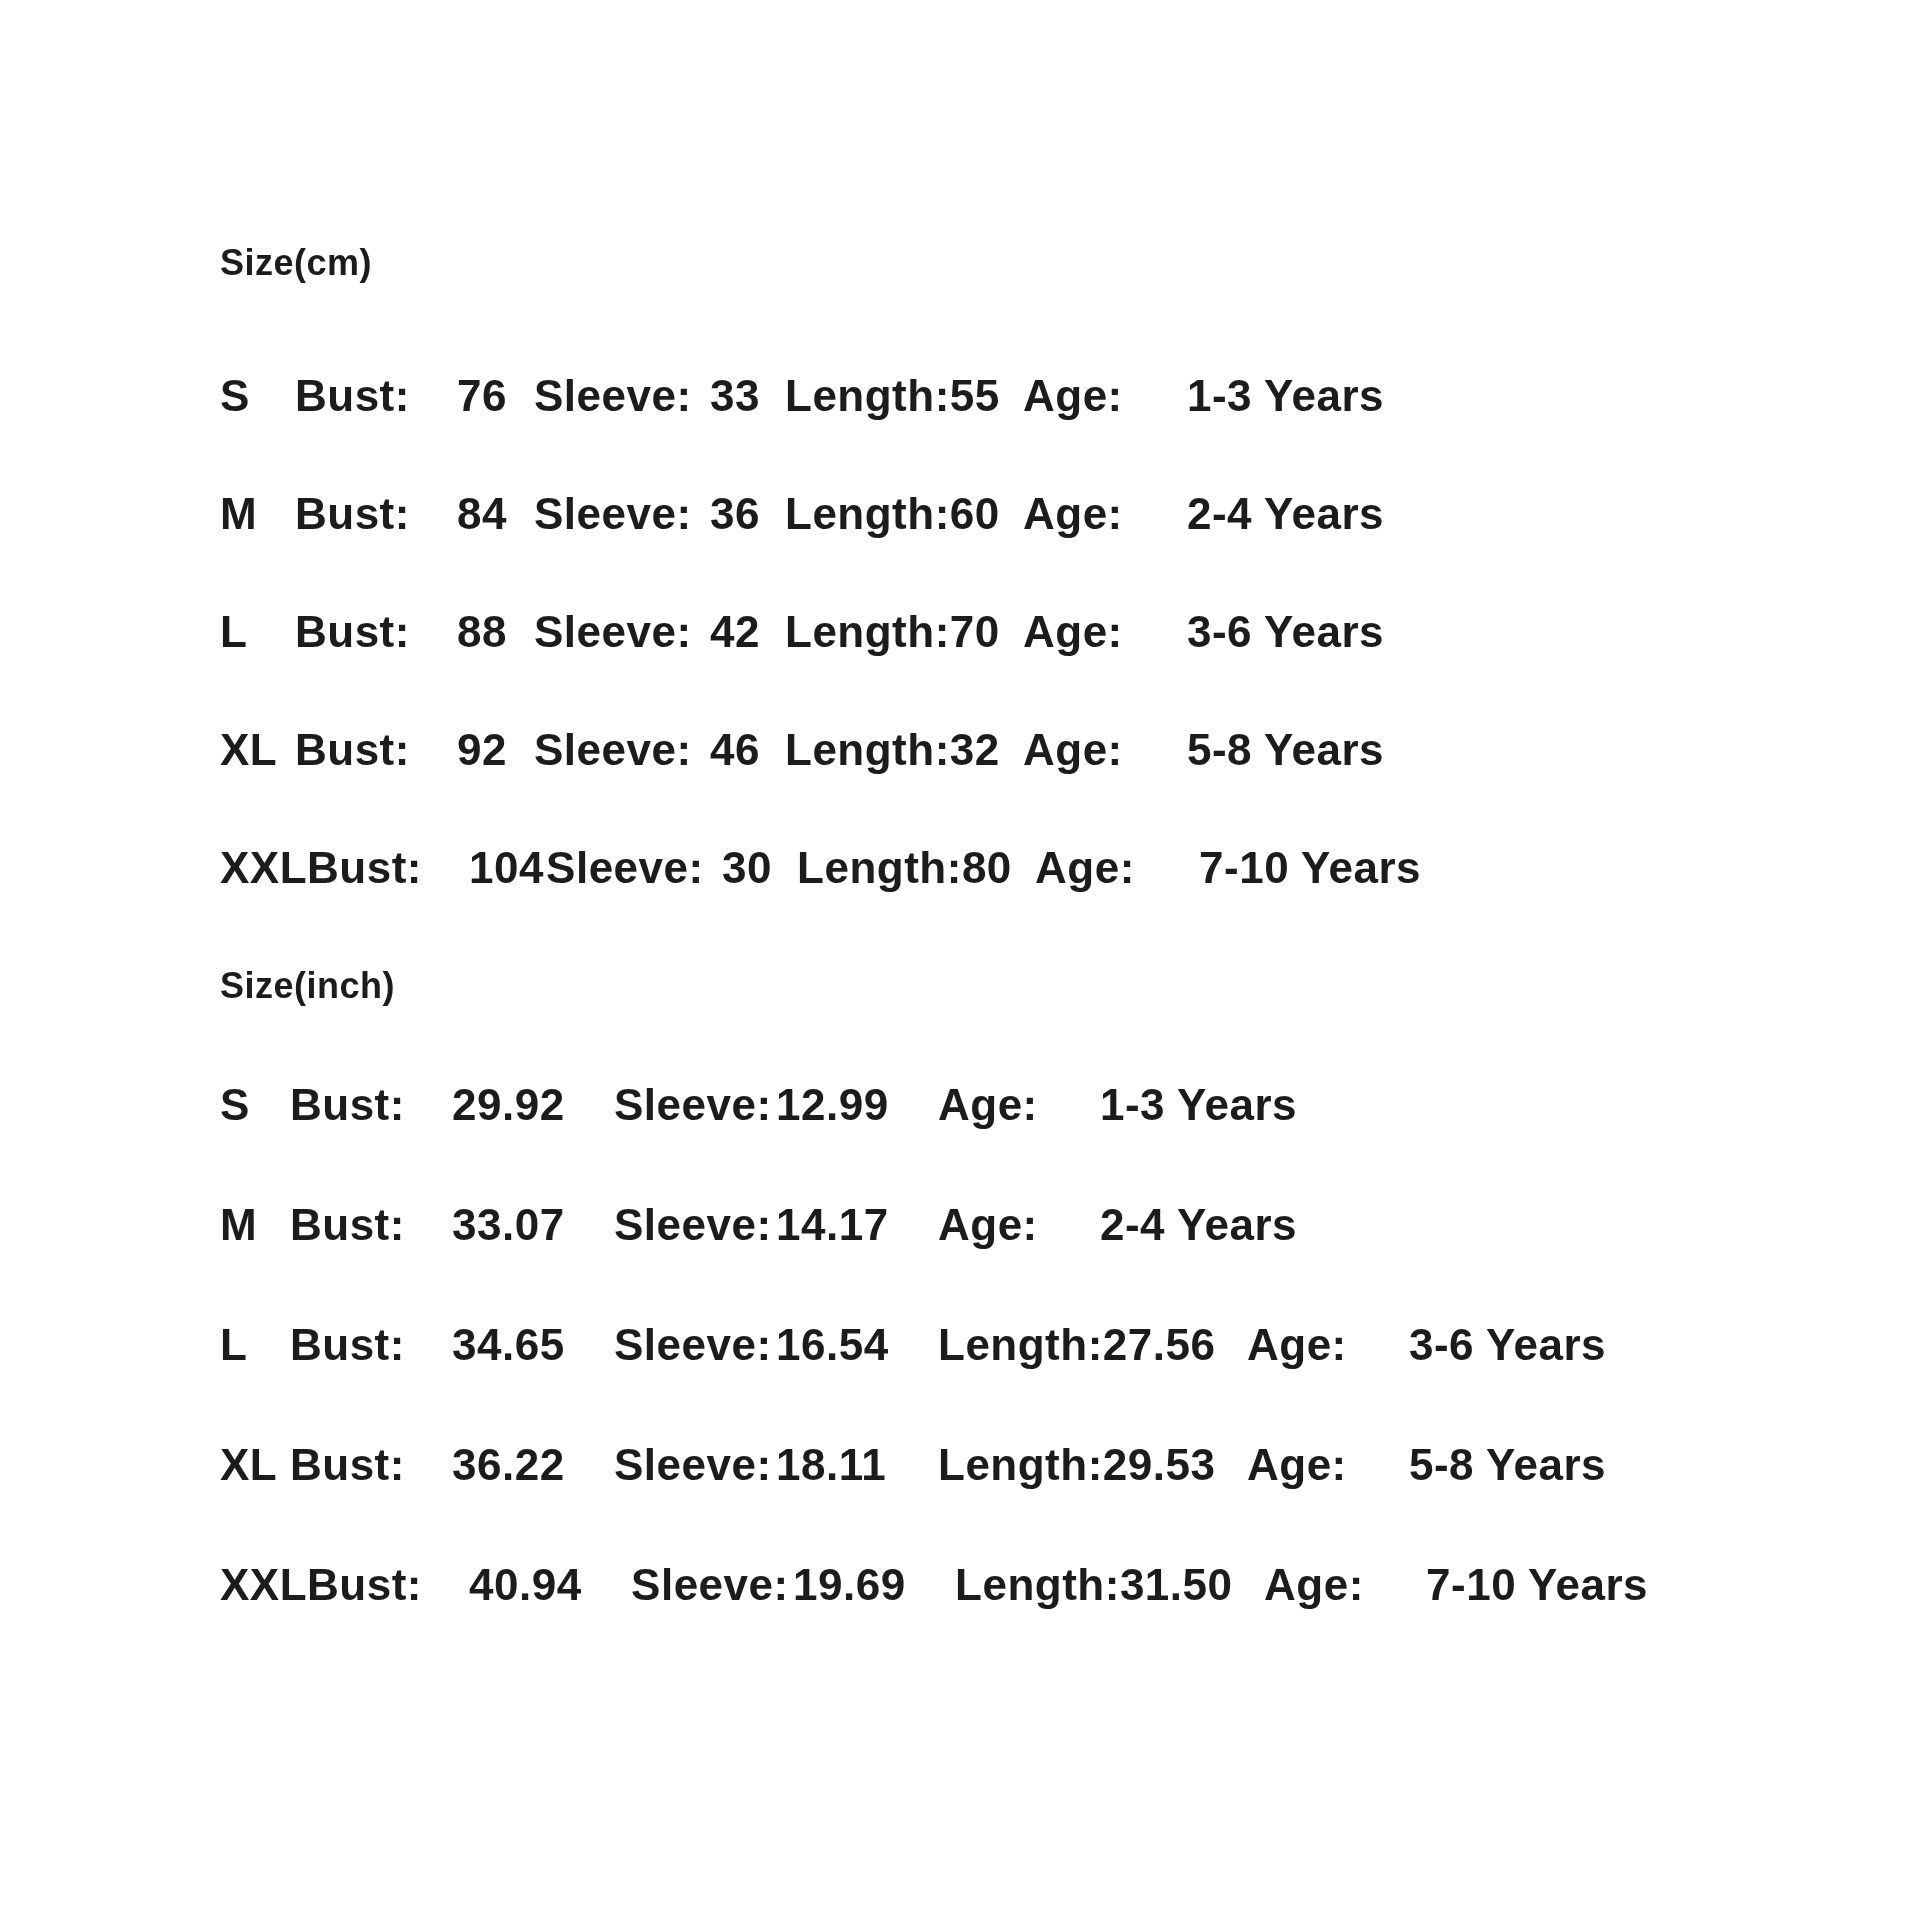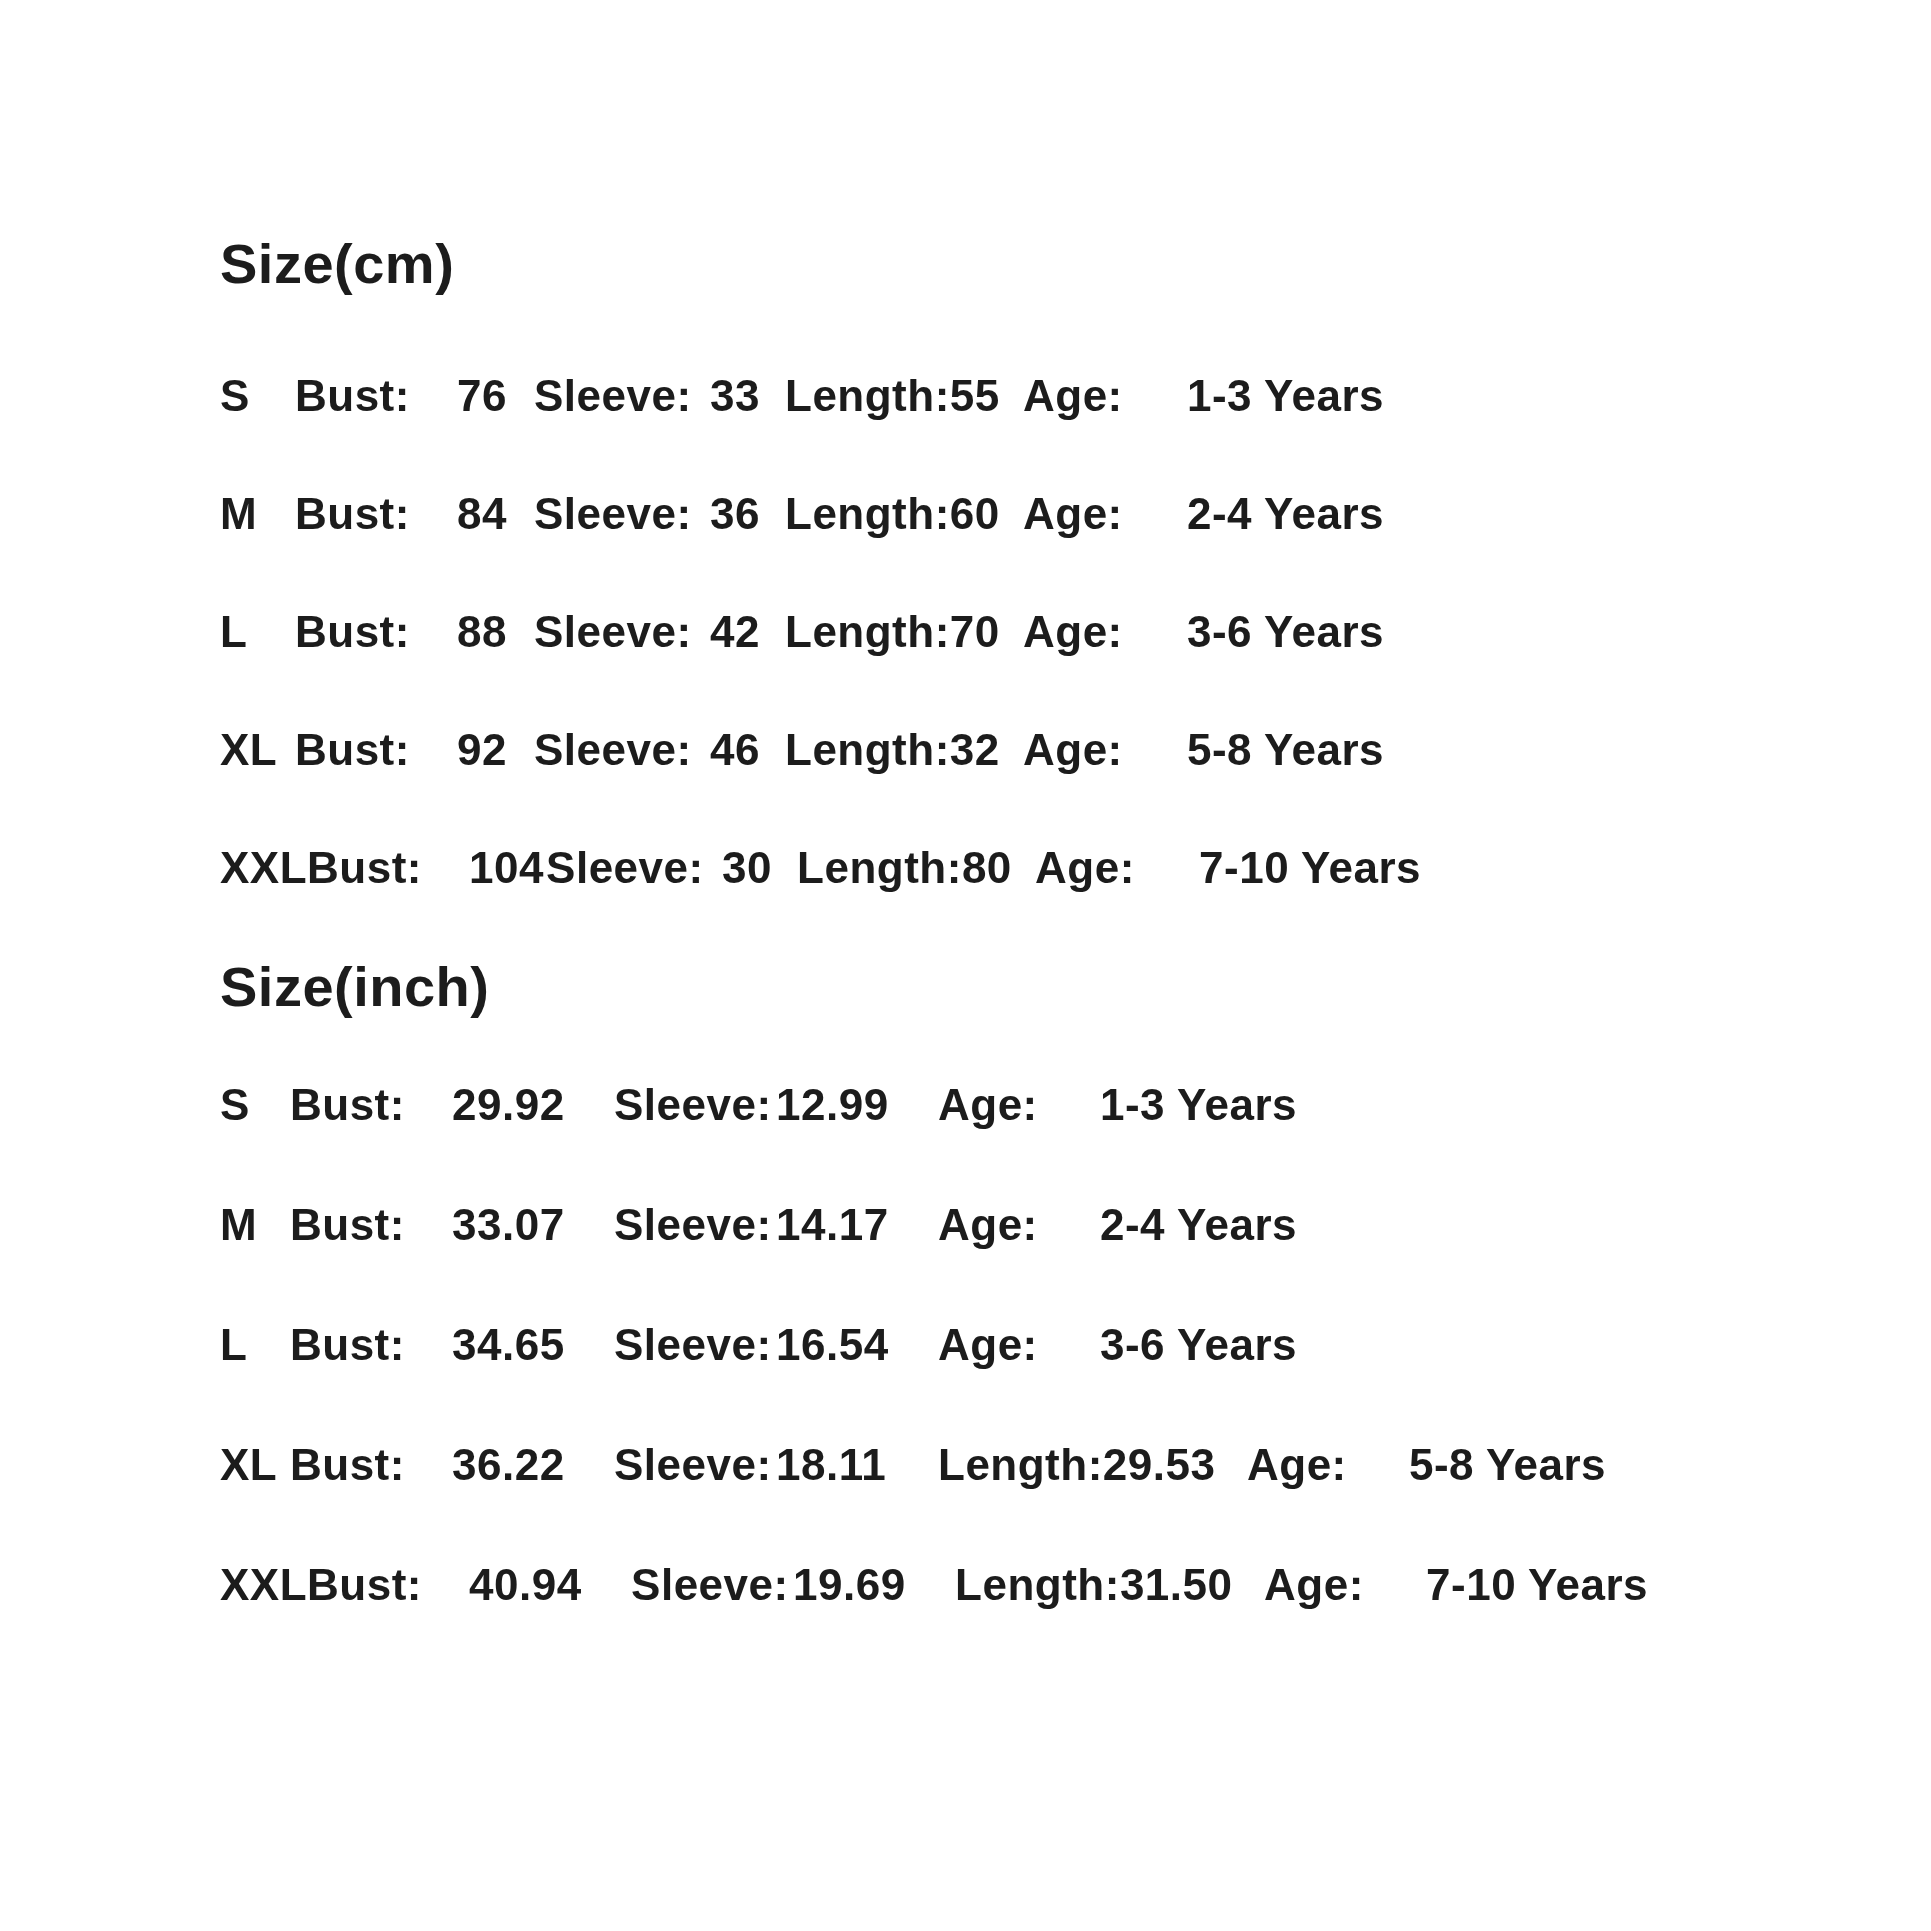--- a/index.html
+++ b/index.html
@@ -42,21 +42,21 @@
   .t0 .col-len    { min-width: 238px; }
   .t0 .col-al     { min-width: 164px; }
   
   .t1 .col-size   { min-width: 70px;  }
   .t1 .col-bl     { min-width: 162px; }
   .t1 .col-bv     { min-width: 162px; }
   .t1 .col-sl     { min-width: 162px; }
   .t1 .col-sv     { min-width: 162px; }
   .t1 .col-len    { min-width: 309px; }
   .t1 .col-al     { min-width: 162px; }
-  .heading { font-size: 56px; }
+  .heading { font-size: 36px; }
 </style>
 </head>
 <body>
 
 <div class="sheet">
 
   <div class="t0">
     <div class="line heading">Size(cm)</div>
     <div class="rows-cm">
 
@@ -141,20 +141,21 @@
         <span class="c col-al">Age:</span>
         <span class="c col-av">2-4 Years</span>
       </div>
 
       <div class="line row">
         <span class="c col-size">L</span>
         <span class="c col-bl">Bust:</span>
         <span class="c col-bv">34.65</span>
         <span class="c col-sl">Sleeve:</span>
         <span class="c col-sv">16.54</span>
+        <span class="c col-len"><span>Length:</span><span>27.56</span></span>
         <span class="c col-al">Age:</span>
         <span class="c col-av">3-6 Years</span>
       </div>
 
       <div class="line row">
         <span class="c col-size">XL</span>
         <span class="c col-bl">Bust:</span>
         <span class="c col-bv">36.22</span>
         <span class="c col-sl">Sleeve:</span>
         <span class="c col-sv">18.11</span>

